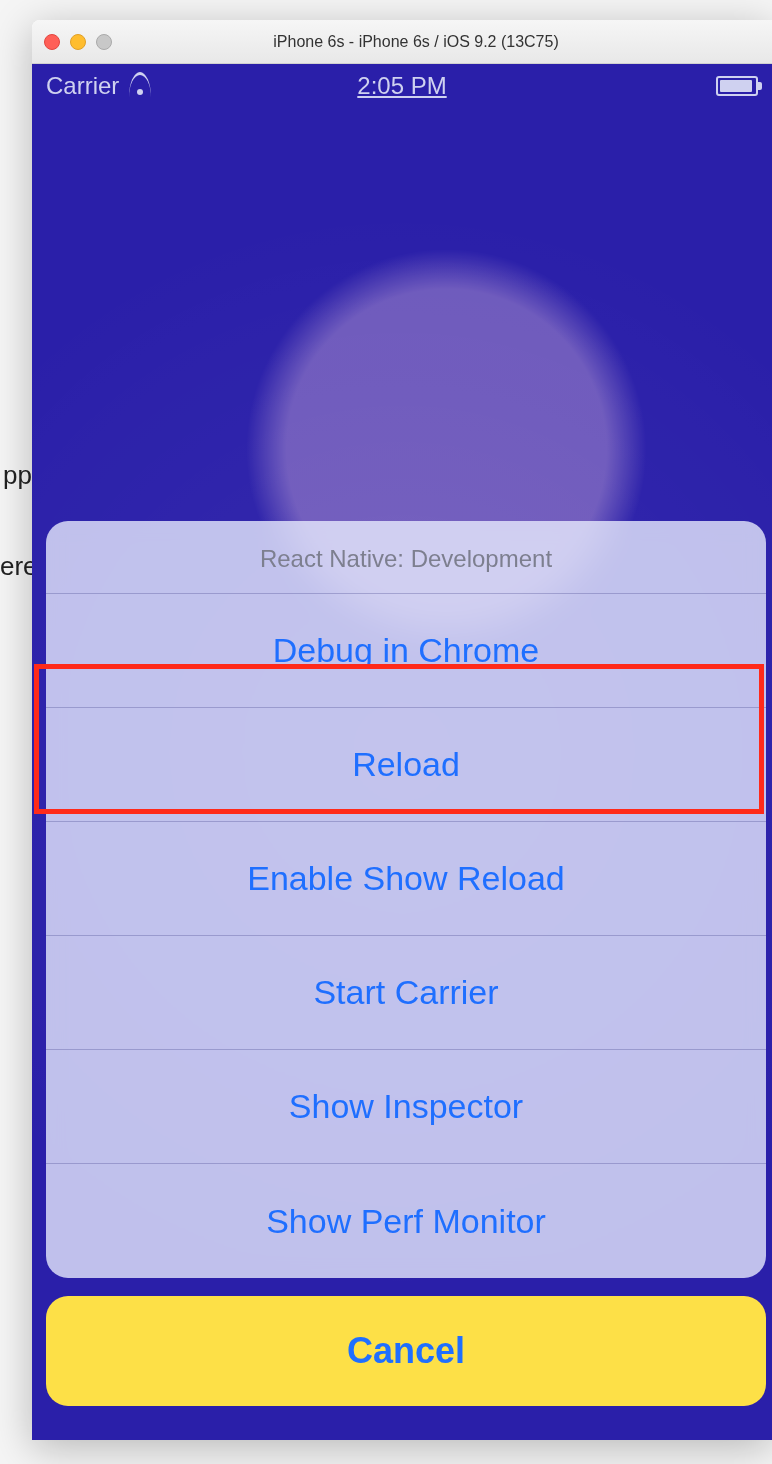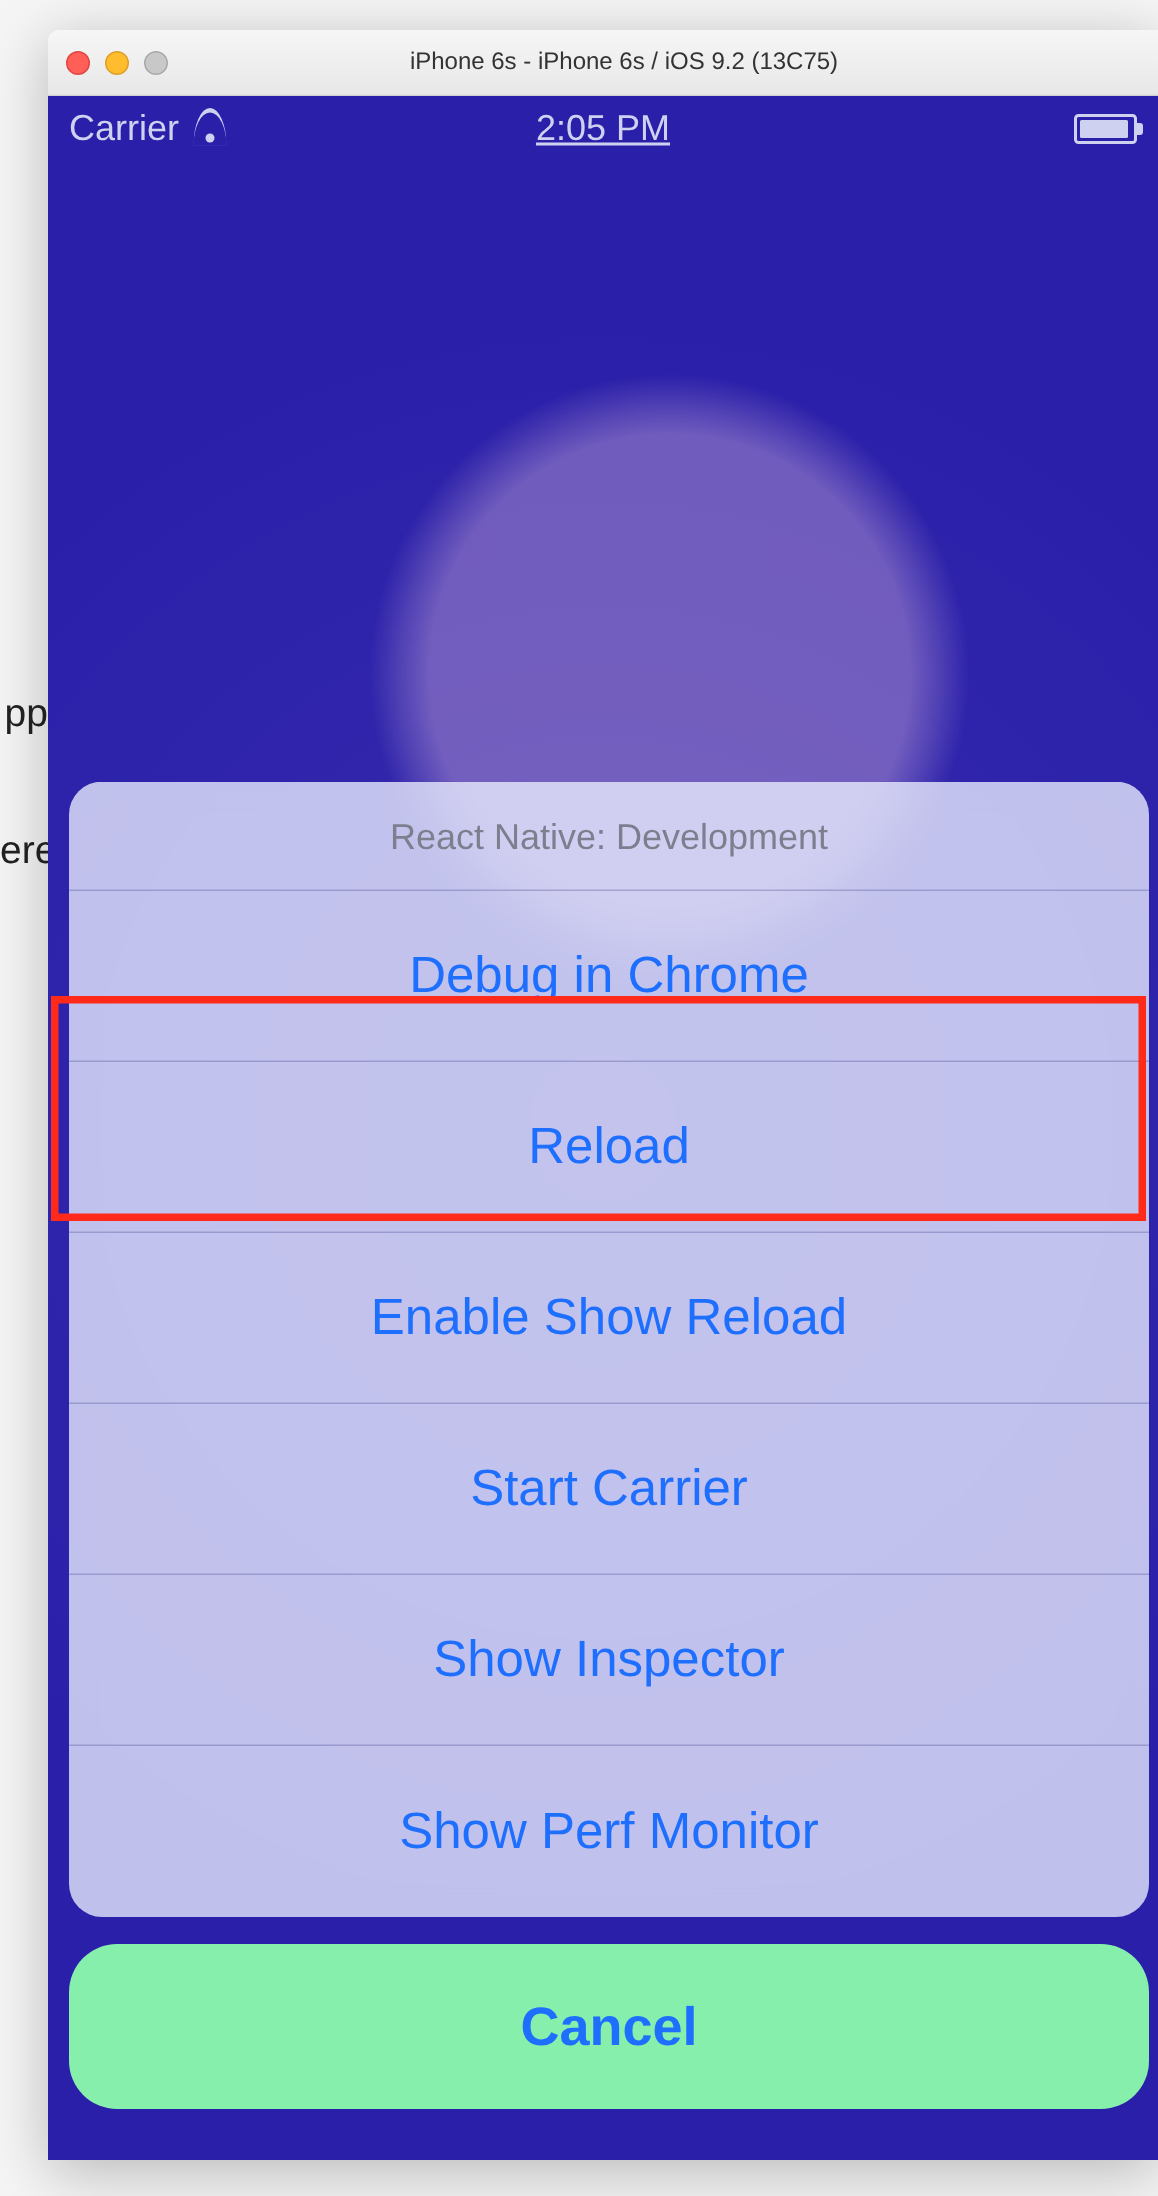--- a/index.html
+++ b/index.html
@@ -101,22 +101,22 @@
     justify-content:center;
     height:114px;
     font-size:34px;
     color:#1f6fff;
     border-bottom:1px solid rgba(80,80,150,0.35);
     cursor:pointer;
   }
   .sheet-item:last-child{border-bottom:none;}
   .cancel{
     margin-top:18px;
-    background:#86efac;
-    border-radius:32px;
+    background:#fde047;
+    border-radius:22px;
     height:110px;
     display:flex;
     align-items:center;
     justify-content:center;
     font-size:36px;
     font-weight:600;
     color:#1f6fff;
     cursor:pointer;
   }
 

